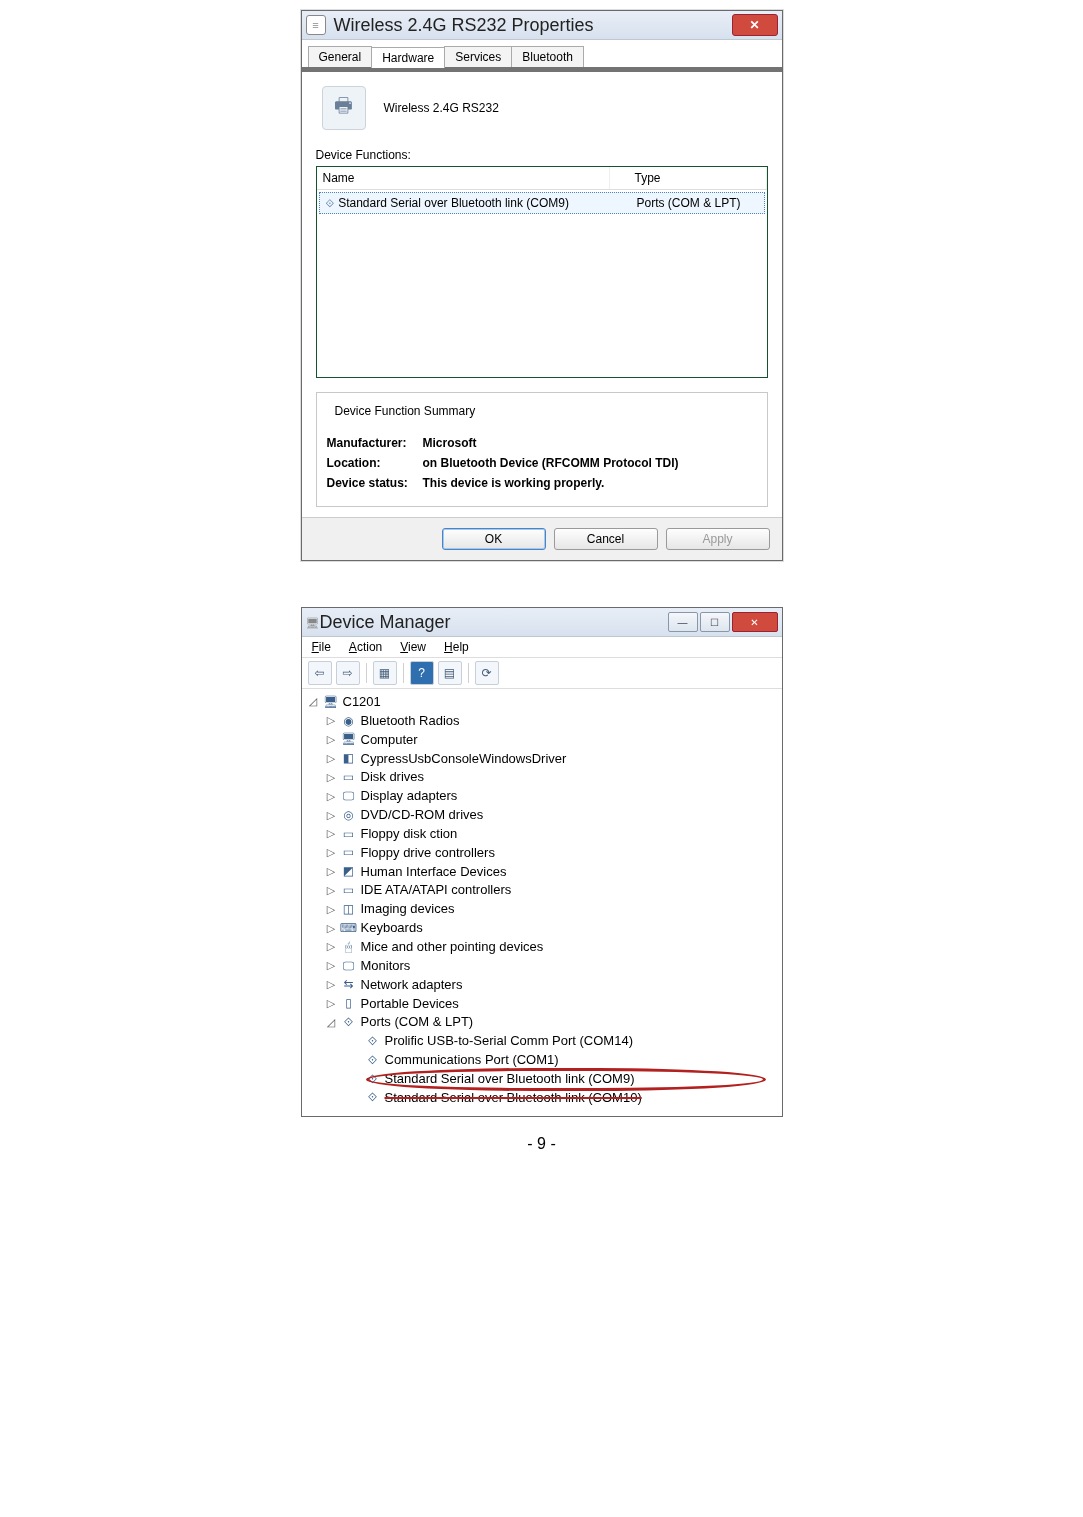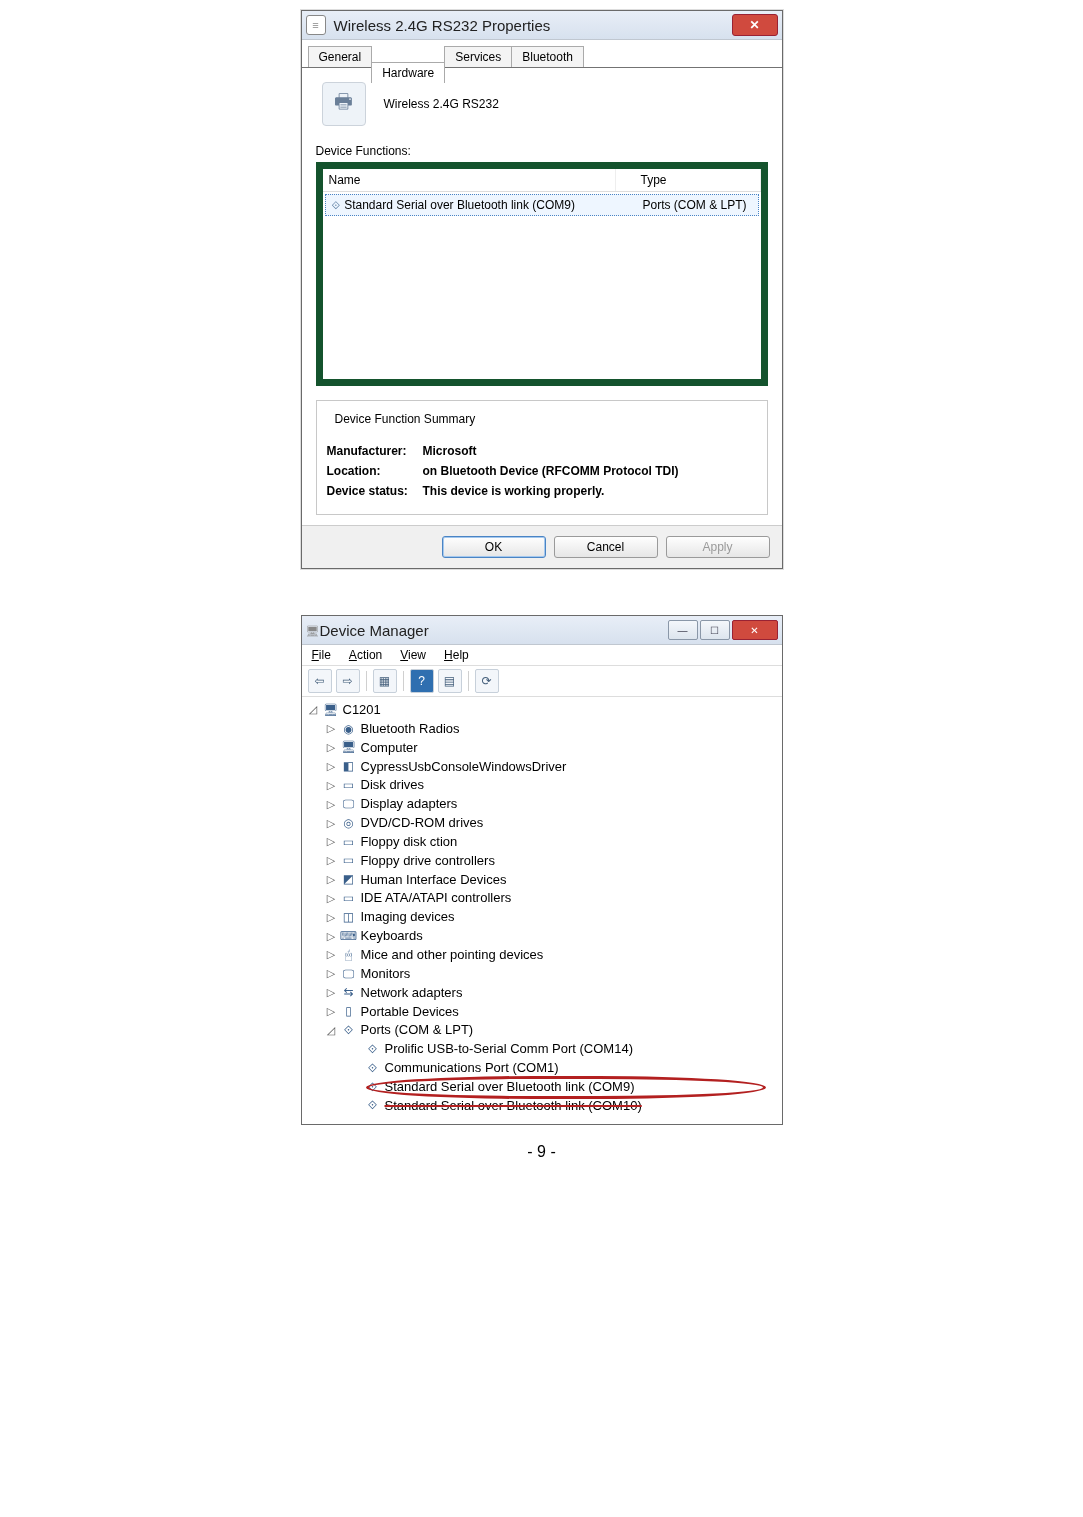--- a/index.html
+++ b/index.html
@@ -35,38 +35,38 @@
     display: flex;
     align-items: center;
     padding: 0 4px;
     border-bottom: 1px solid #c0c7d0;
   }
   .titlebar .bt-icon {
     width: 18px;height:18px;background:#fff;border:1px solid #888;border-radius:3px;margin-right:8px;
     display:flex;align-items:center;justify-content:center;
   }
   .bt-glyph{font-size:11px;color:#888;}
-  .titlebar-text{font-size:15px;color:#222;}
+  .titlebar-text{font-size:18px;color:#222;}
   .close-x{
     margin-left:auto;width:44px;height:20px;background:#d04a3e;border:1px solid #923;
     border-radius:3px;color:#fff;display:flex;align-items:center;justify-content:center;font-size:12px;font-weight:bold;
   }
   .tabstrip{
-    display:flex;gap:0;padding:6px 22px 0 6px;background:#fff;border-bottom:1px solid #737373;
+    display:flex;gap:0;padding:6px 22px 0 6px;background:#fff;border-bottom:5px solid #737373;
   }
   .tab{
     padding:3px 10px;font-size:12px;border:1px solid #aaa;border-bottom:none;background:#f4f4f4;margin-right:-1px;
   }
-  .tab.active{background:#fff;position:relative;top:16px;}
+  .tab.active{background:#fff;position:relative;top:1px;}
   .tabbody{background:#fff;padding:10px 14px 10px 14px;}
   .device-row{display:flex;align-items:center;gap:18px;margin:4px 0 18px 6px;}
   .dev-icon{width:42px;height:42px;background:#eef3f8;border:1px solid #ccd3db;border-radius:4px;display:flex;align-items:center;justify-content:center;}
   .dev-glyph{font-size:20px;color:#6a7f98;}
   .label12{font-size:12px;color:#000;}
-  .listbox{border:7px solid #14532d;height:210px;background:#fff;margin-top:4px;}
+  .listbox{border:1px solid #14532d;height:210px;background:#fff;margin-top:4px;}
   .list-head{display:flex;font-size:12px;border-bottom:1px solid #ddd;}
   .list-head .col{padding:4px 6px;border-right:1px solid #eee;}
   .col-name{width:280px;}
   .col-type{flex:1;margin-left:19px;}
   .list-row{display:flex;font-size:12px;border:1px dotted #4a84c4;margin:2px;background:#eef6ff;}
   .list-row .cell{padding:3px 6px;display:flex;align-items:center;gap:4px;}
   .port-glyph{font-size:11px;color:#5b7da0;}
   .summary-box{border:1px solid #c8c8c8;margin-top:14px;padding:8px 10px 10px 10px;}
   .summary-row{display:flex;font-size:12px;margin:6px 0;font-weight:bold;}
   .summary-row .k{width:96px;}

